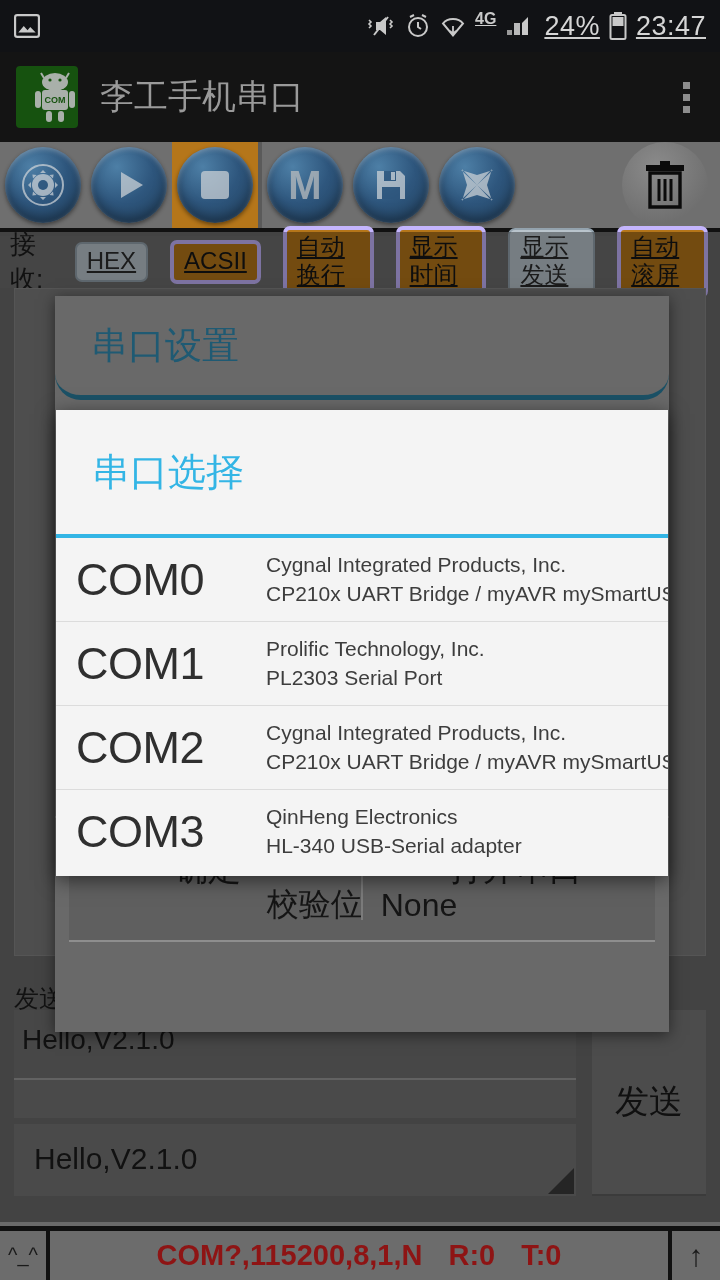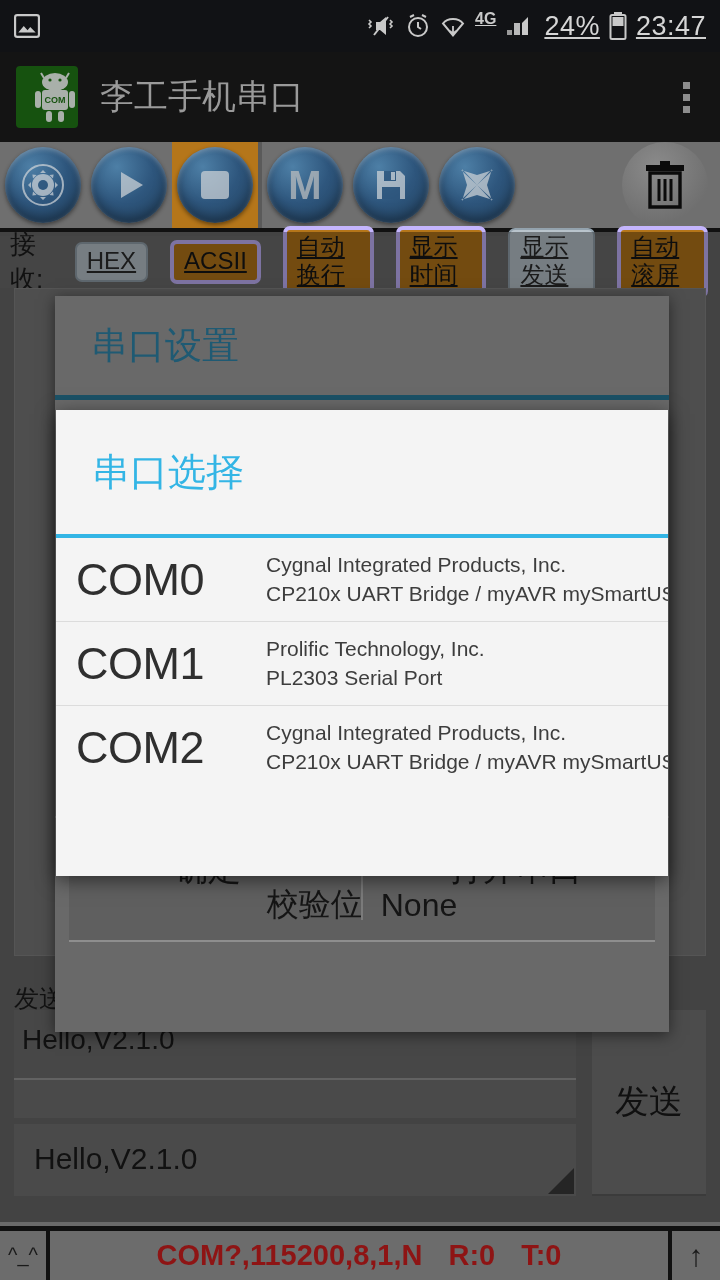--- a/index.html
+++ b/index.html
@@ -132,21 +132,21 @@
   
   .scrim { position: absolute; top: 232px; left: 0; width: 720px; height: 990px; background: rgba(0,0,0,.36); }
 
   
   .dialog-outer {
     position: absolute; left: 55px; top: 296px; width: 614px; height: 736px;
     background: #696969; box-shadow: 0 3px 14px rgba(0,0,0,.5);
   }
   .dlg-outer-title {
     height: 104px; display: flex; align-items: center; padding-left: 36px;
-    font-size: 37px; color: #1f5a73; border-bottom: 5px solid #1b5166;
+    font-size: 37px; color: #1f5a73; border-bottom: 5px solid #1b5166; border-radius: 26px;
   }
   .dlg-outer-body { position: relative; height: 520px; }
   .parity-row {
     position: absolute; left: 14px; top: 470px; width: 586px; height: 72px;
     background: #5f5f5f; border-bottom: 2px solid #8e8e8e;
     display: flex; align-items: center; justify-content: center;
     font-size: 32px; color: #151515; gap: 18px;
   }
   .dlg-outer-buttons {
     position: absolute; left: 0; bottom: 0; width: 100%; height: 104px;
@@ -371,15 +371,22 @@
     </div>
 
     <div class="com-row">
       <div class="com-name">COM2</div>
       <div class="com-desc">
         <div>Cygnal Integrated Products, Inc.</div>
         <div>CP210x UART Bridge / myAVR mySmartUSB light</div>
       </div>
     </div>
 
+    <div class="com-row">
+      <div class="com-name">COM3</div>
+      <div class="com-desc">
+        <div>QinHeng Electronics</div>
+        <div>HL-340 USB-Serial adapter</div>
+      </div>
+    </div>
   </div>
 
 </div>
 
 </body></html>

